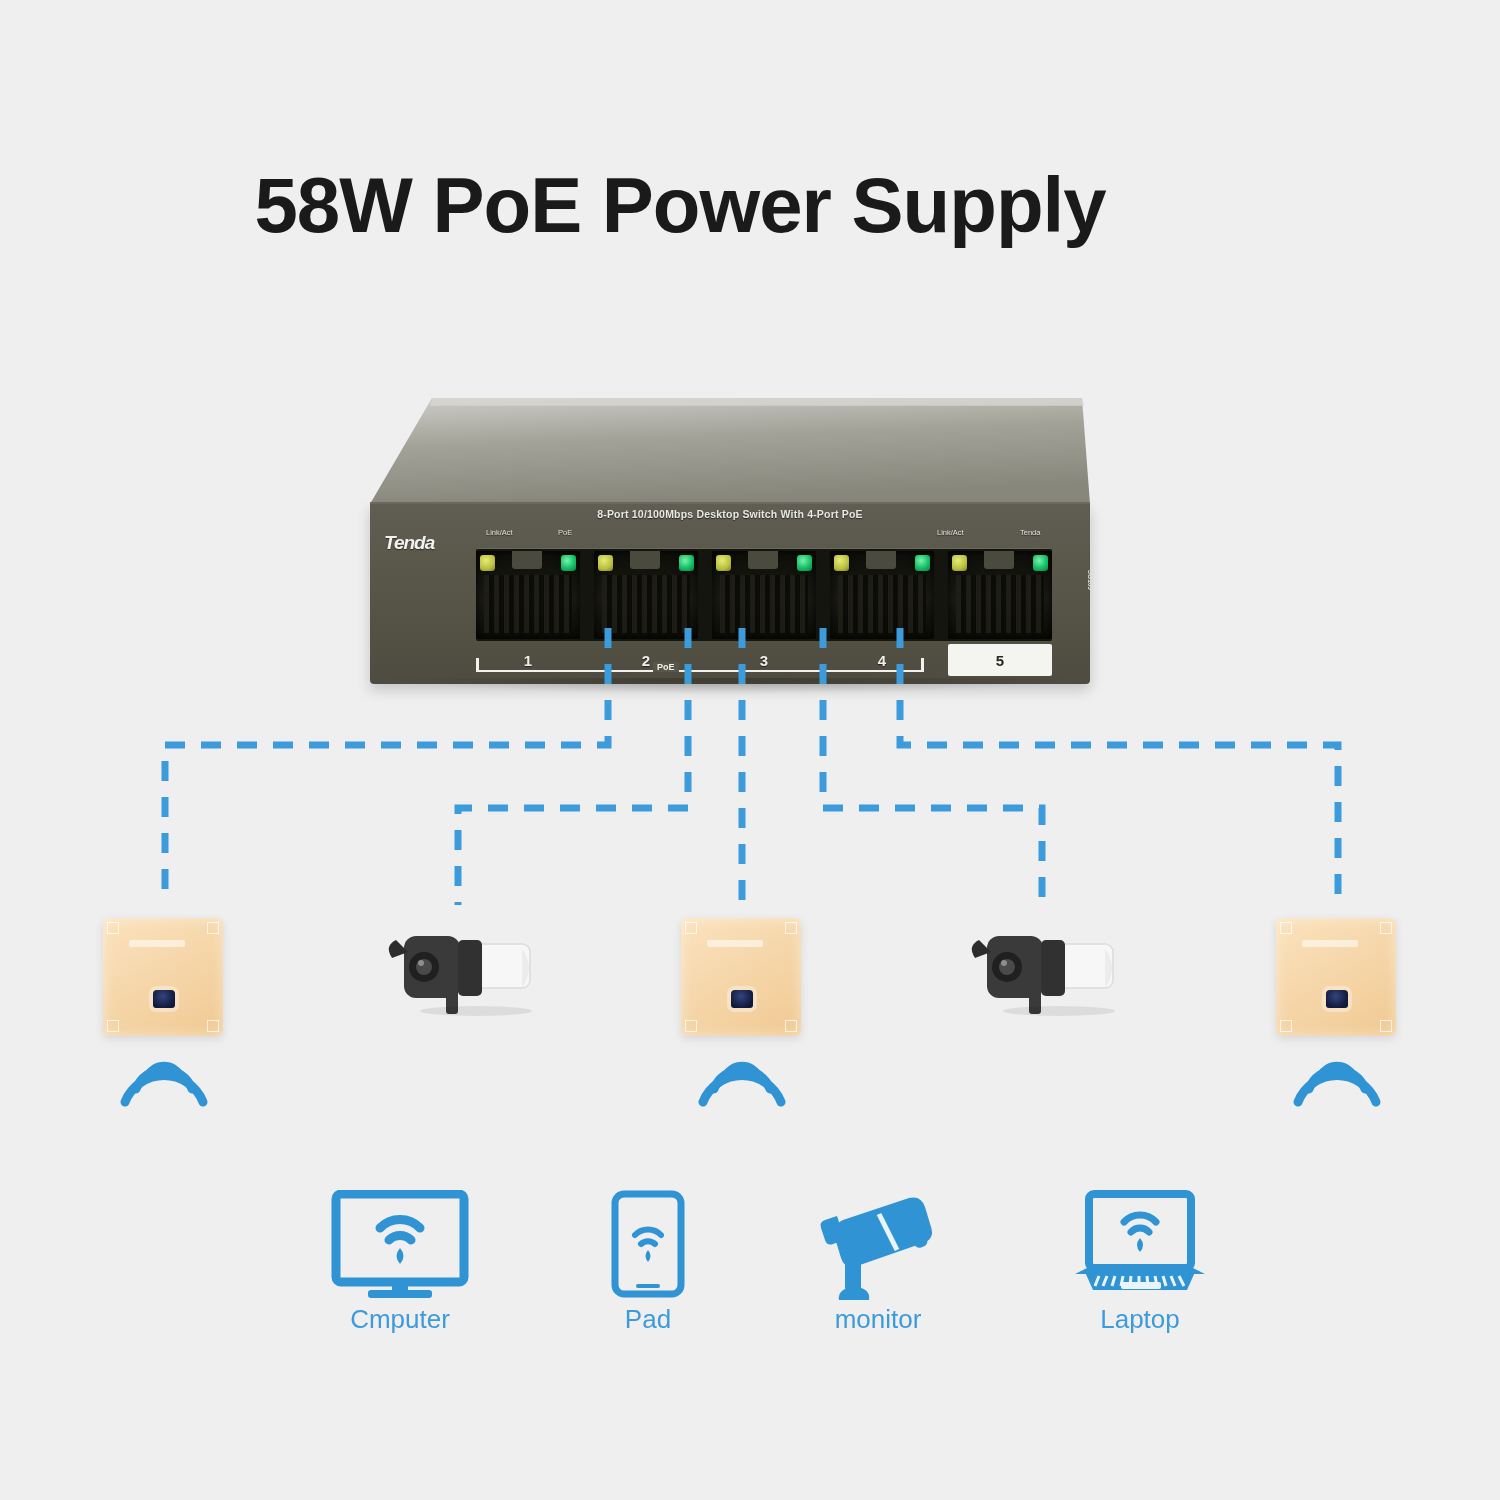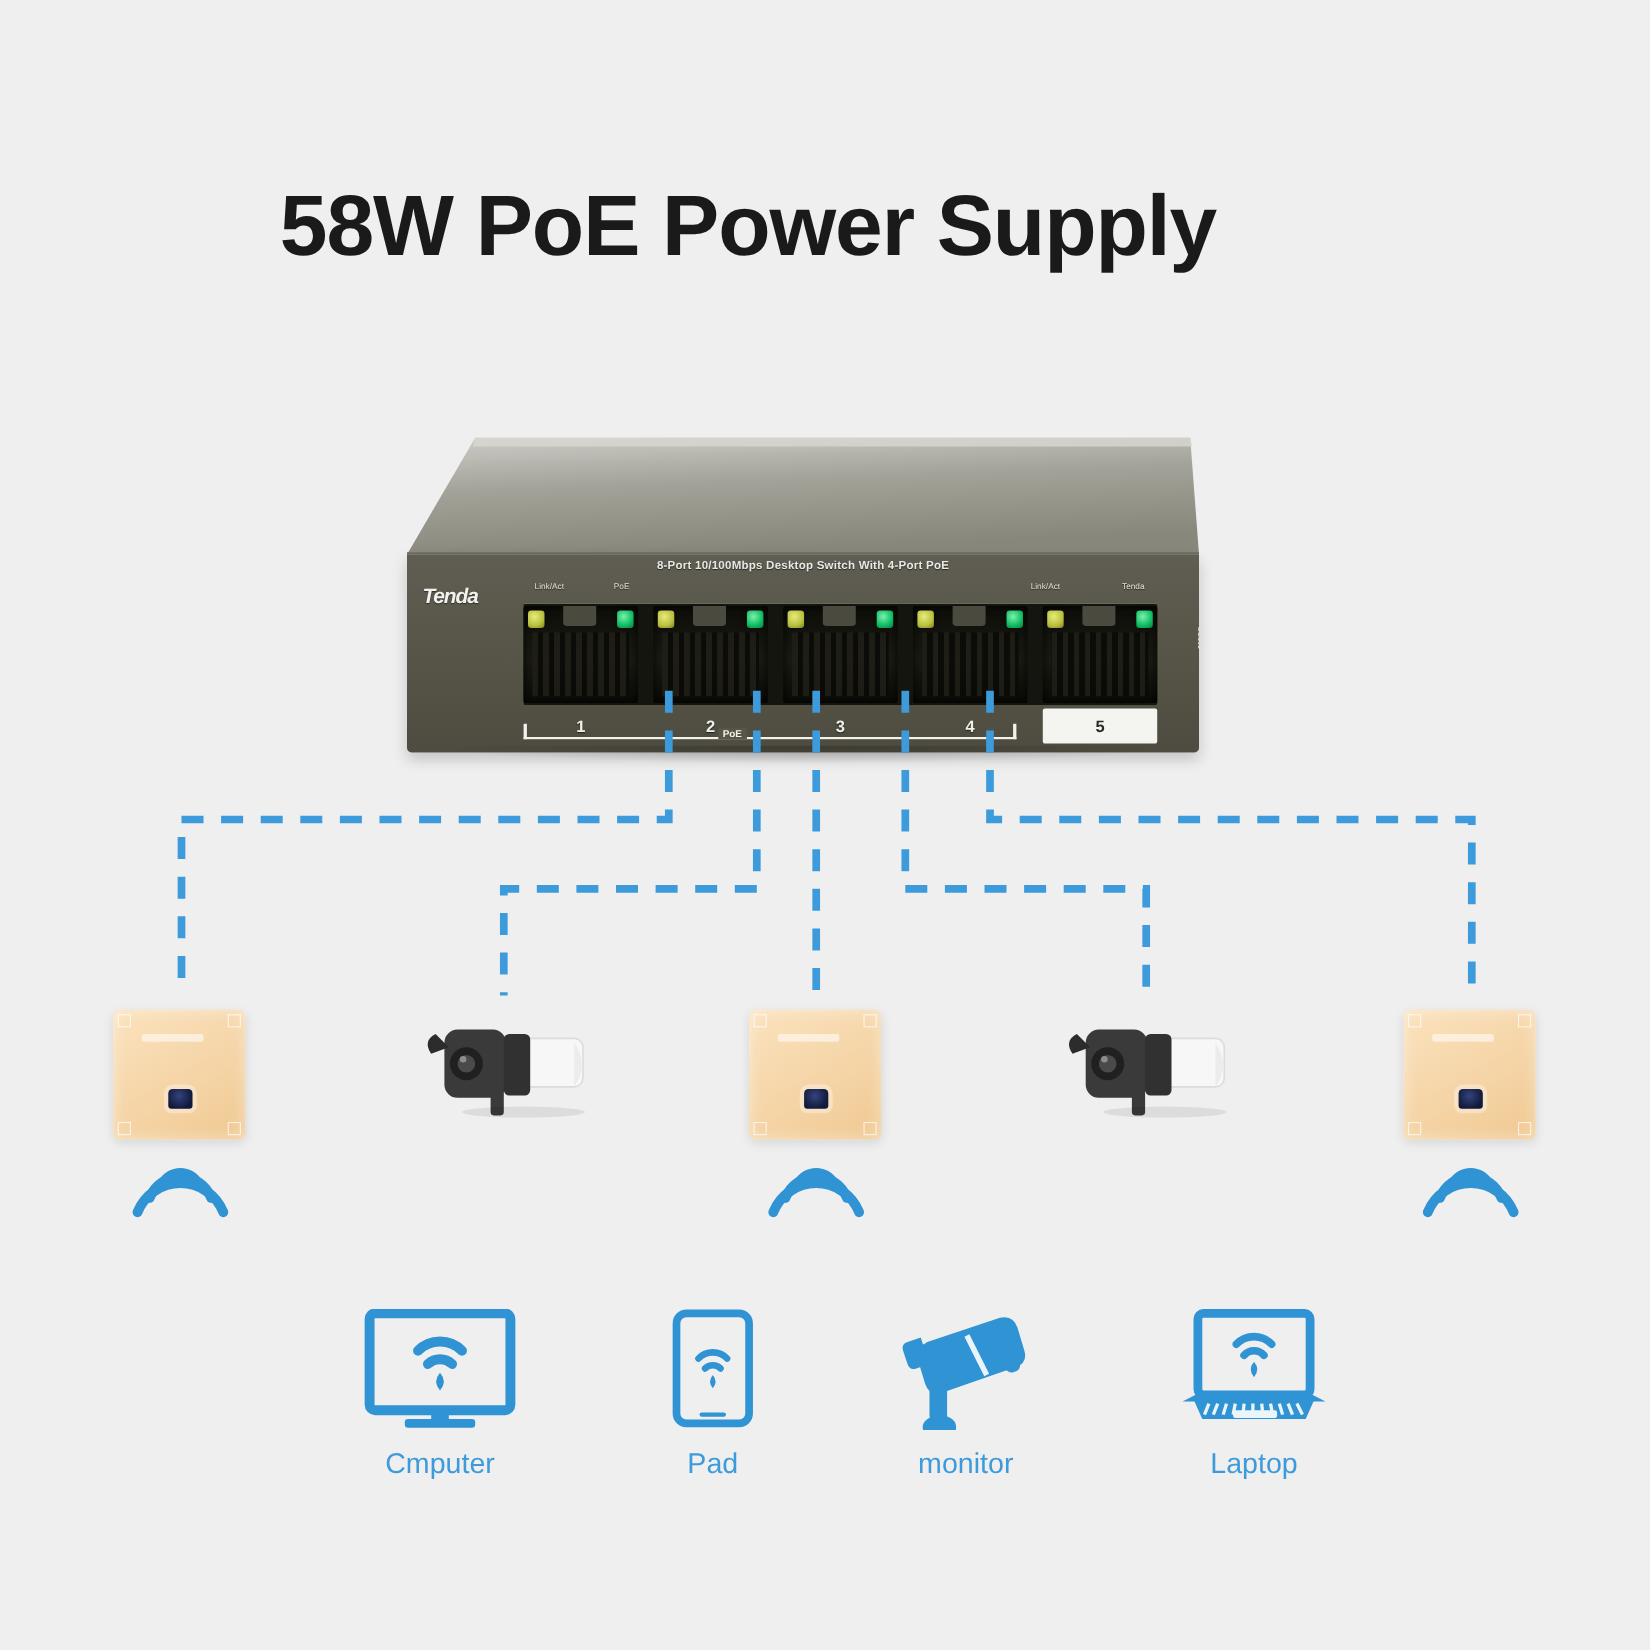--- a/index.html
+++ b/index.html
@@ -133,21 +133,21 @@
   .ap .ap-corner{
     position:absolute;width:10px;height:10px;border:1px solid rgba(255,255,255,.7);
   }
 
   
   .cam{position:absolute;width:180px;height:100px;}
 
   
   .dev{position:absolute;text-align:center;}
   .dev .caption{
-    margin-top:10px;color:#3d9bdc;font-size:26px;
+    color:#3d9bdc;font-size:26px;
     font-family:"Liberation Sans", sans-serif;
   }
 </style>
 </head>
 <body>
 
 <div id="stage">
 
   <div class="title">58W PoE Power Supply</div>
 

